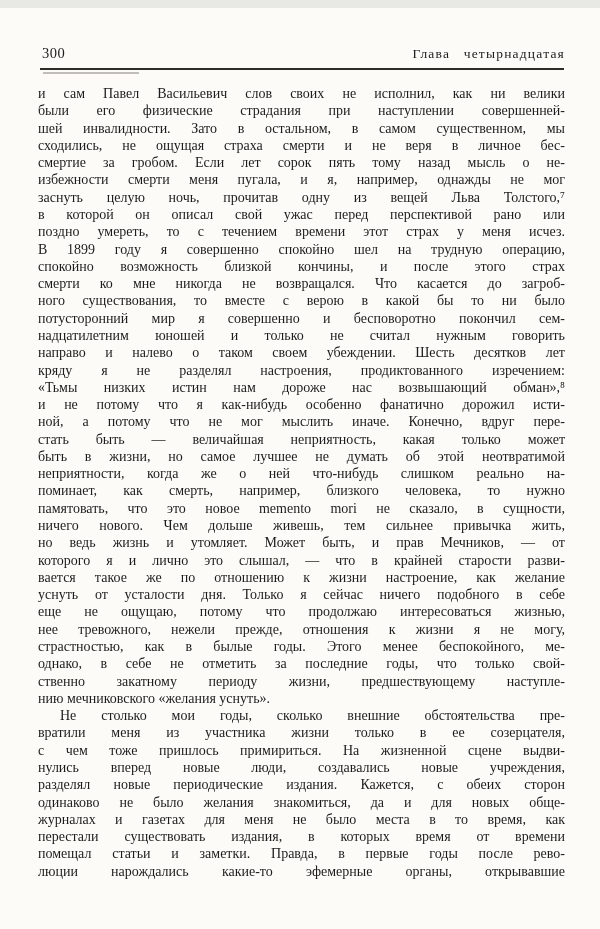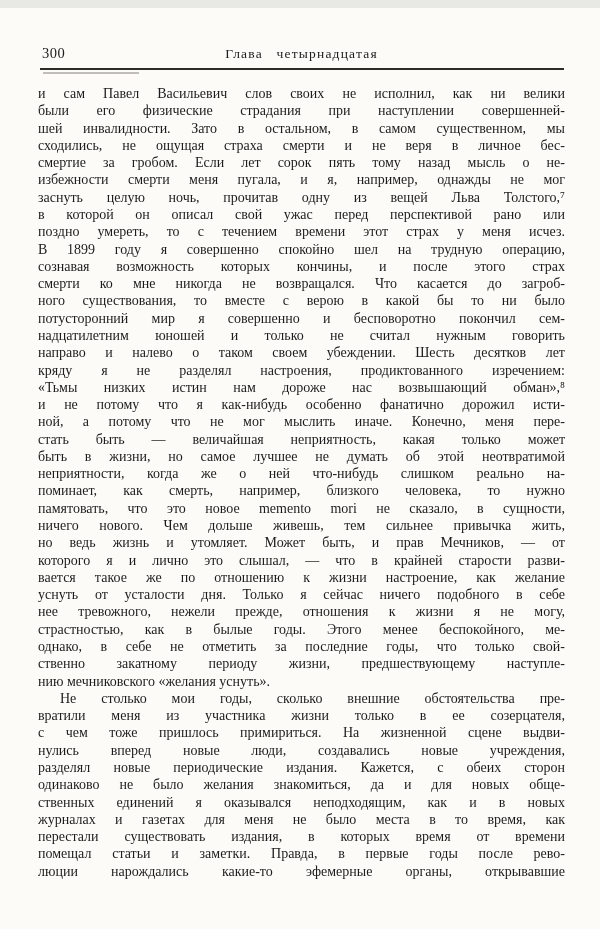--- a/index.html
+++ b/index.html
@@ -22,21 +22,21 @@
     top: 37px;
     left: 42px;
     font-size: 14.5px;
     letter-spacing: 0.5px;
   }
   .running-title {
     position: absolute;
     top: 38px;
     left: 38px;
     width: 527px;
-    text-align: center;
+    text-align: right;
     font-size: 13.5px;
     letter-spacing: 1.2px;
     word-spacing: 9px;
   }
   .header-rule {
     position: absolute;
     top: 60px;
     left: 40px;
     width: 524px;
     height: 2px;
@@ -85,50 +85,50 @@
       <div class="line">и сам Павел Васильевич слов своих не исполнил, как ни велики</div>
       <div class="line">были его физические страдания при наступлении совершенней-</div>
       <div class="line">шей инвалидности. Зато в остальном, в самом существенном, мы</div>
       <div class="line">сходились, не ощущая страха смерти и не веря в личное бес-</div>
       <div class="line">смертие за гробом. Если лет сорок пять тому назад мысль о не-</div>
       <div class="line">избежности смерти меня пугала, и я, например, однажды не мог</div>
       <div class="line">заснуть целую ночь, прочитав одну из вещей Льва Толстого,⁷</div>
       <div class="line">в которой он описал свой ужас перед перспективой рано или</div>
       <div class="line">поздно умереть, то с течением времени этот страх у меня исчез.</div>
       <div class="line">В 1899 году я совершенно спокойно шел на трудную операцию,</div>
-      <div class="line">сознавая возможность которых кончины, и после этого страх</div>
+      <div class="line">спокойно возможность близкой кончины, и после этого страх</div>
       <div class="line">смерти ко мне никогда не возвращался. Что касается до загроб-</div>
       <div class="line">ного существования, то вместе с верою в какой бы то ни было</div>
       <div class="line">потусторонний мир я совершенно и бесповоротно покончил сем-</div>
       <div class="line">надцатилетним юношей и только не считал нужным говорить</div>
       <div class="line">направо и налево о таком своем убеждении. Шесть десятков лет</div>
       <div class="line">кряду я не разделял настроения, продиктованного изречением:</div>
       <div class="line">«Тьмы низких истин нам дороже нас возвышающий обман»,⁸</div>
       <div class="line">и не потому что я как-нибудь особенно фанатично дорожил исти-</div>
-      <div class="line">ной, а потому что не мог мыслить иначе. Конечно, меня пере-</div>
+      <div class="line">ной, а потому что не мог мыслить иначе. Конечно, вдруг пере-</div>
       <div class="line">стать быть — величайшая неприятность, какая только может</div>
       <div class="line">быть в жизни, но самое лучшее не думать об этой неотвратимой</div>
       <div class="line">неприятности, когда же о ней что-нибудь слишком реально на-</div>
       <div class="line">поминает, как смерть, например, близкого человека, то нужно</div>
       <div class="line">памятовать, что это новое memento mori не сказало, в сущности,</div>
       <div class="line">ничего нового. Чем дольше живешь, тем сильнее привычка жить,</div>
       <div class="line">но ведь жизнь и утомляет. Может быть, и прав Мечников, — от</div>
       <div class="line">которого я и лично это слышал, — что в крайней старости разви-</div>
       <div class="line">вается такое же по отношению к жизни настроение, как желание</div>
       <div class="line">уснуть от усталости дня. Только я сейчас ничего подобного в себе</div>
+      <div class="line">еще не ощущаю, потому что продолжаю интересоваться жизнью,</div>
       <div class="line">нее тревожного, нежели прежде, отношения к жизни я не могу,</div>
       <div class="line">страстностью, как в былые годы. Этого менее беспокойного, ме-</div>
       <div class="line">однако, в себе не отметить за последние годы, что только свой-</div>
       <div class="line">ственно закатному периоду жизни, предшествующему наступле-</div>
       <div class="line short-last">нию мечниковского «желания уснуть».</div>
       <div class="line indent">Не столько мои годы, сколько внешние обстоятельства пре-</div>
       <div class="line">вратили меня из участника жизни только в ее созерцателя,</div>
       <div class="line">с чем тоже пришлось примириться. На жизненной сцене выдви-</div>
       <div class="line">нулись вперед новые люди, создавались новые учреждения,</div>
       <div class="line">разделял новые периодические издания. Кажется, с обеих сторон</div>
       <div class="line">одинаково не было желания знакомиться, да и для новых обще-</div>
-      <div class="line">ственных единений я оказывался неподходящим, как и в новых</div>
       <div class="line">журналах и газетах для меня не было места в то время, как</div>
       <div class="line">перестали существовать издания, в которых время от времени</div>
       <div class="line">помещал статьи и заметки. Правда, в первые годы после рево-</div>
       <div class="line">люции нарождались какие-то эфемерные органы, открывавшие</div>
     </div>
 </div>
 
 </body></html>

